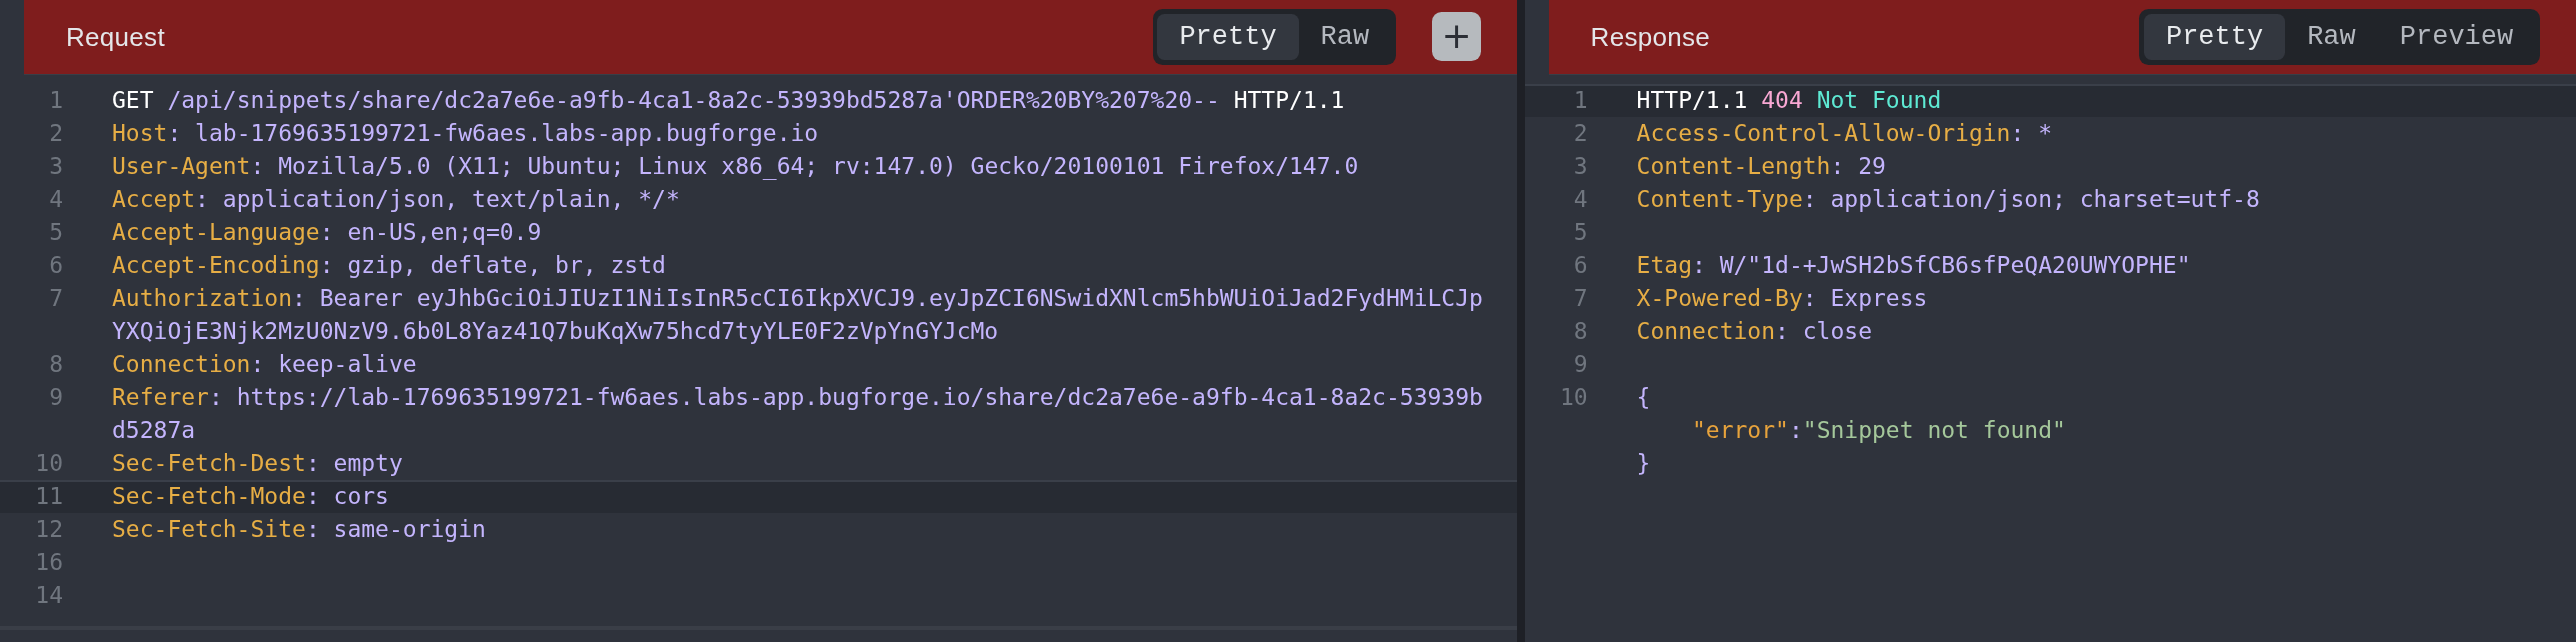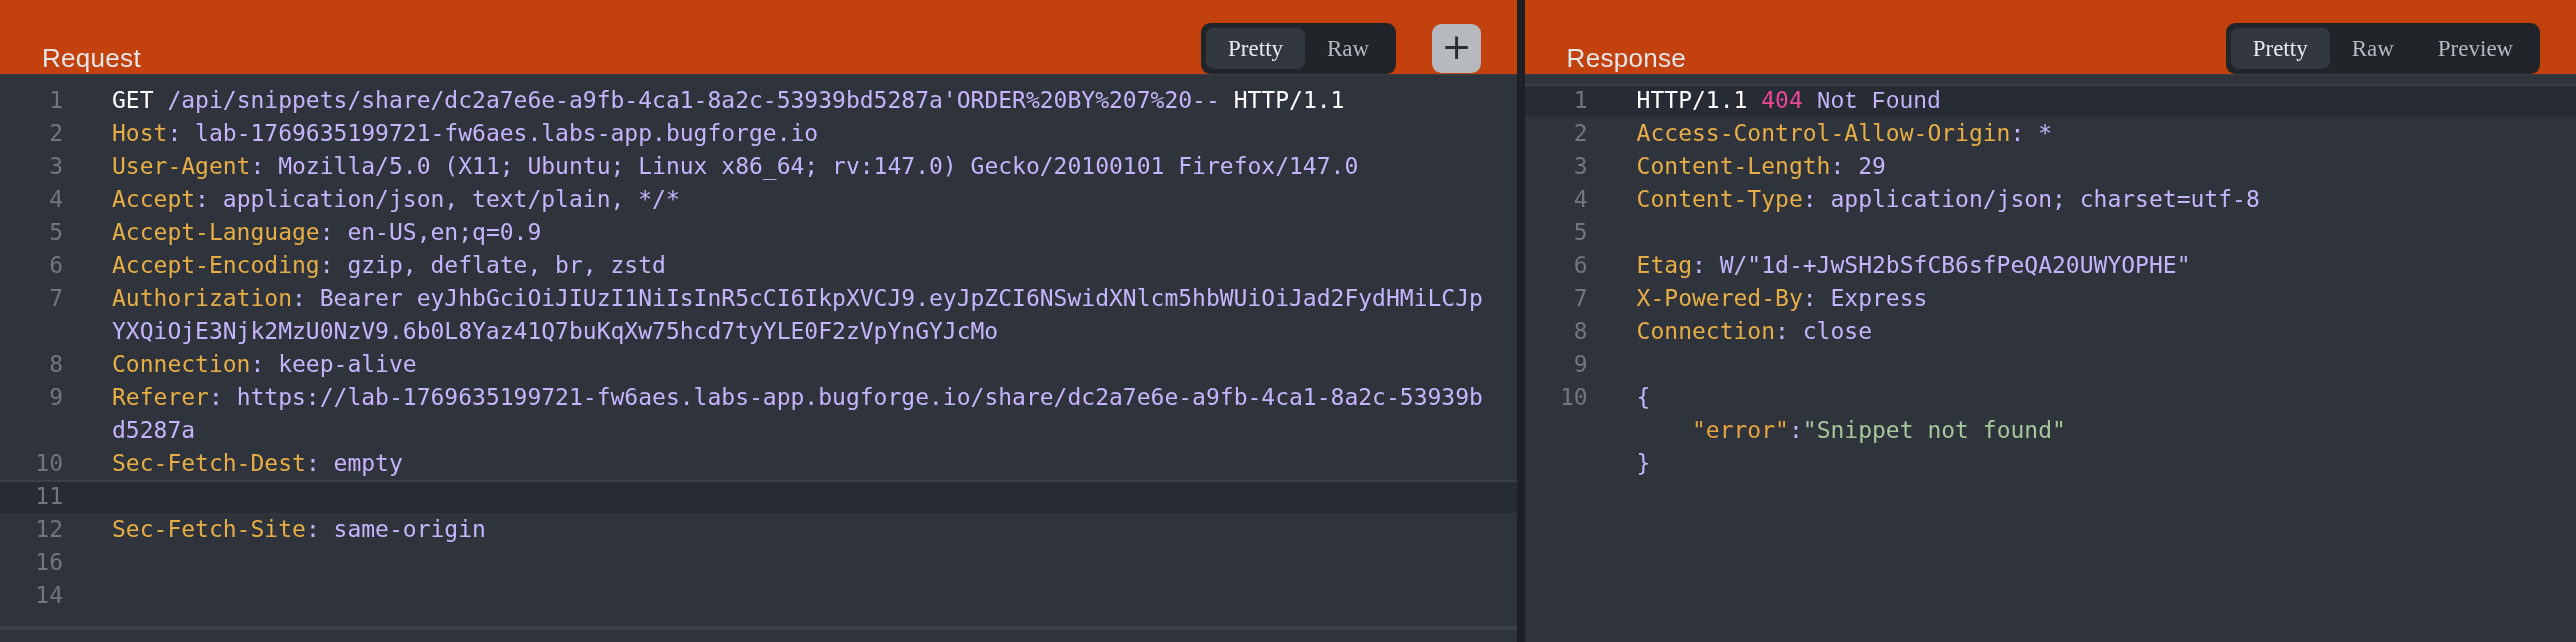--- a/index.html
+++ b/index.html
@@ -2,43 +2,43 @@
 <html style="font-size:15px"><head>
 <meta charset="utf-8">
 <style>
   html,body{margin:0;padding:0;background:#26282e;}
   body{width:2576px;height:642px;overflow:hidden;}
   .app{display:flex;width:2576px;height:642px;font-family:"DejaVu Sans Mono",monospace;}
   .panel{display:flex;flex-direction:column;background:#2f333c;position:relative;min-width:0;}
   .panel.left{width:1517px;flex:none;}
   .panel.right{flex:1;}
   .divider{width:7.6px;flex:none;background:#1e2026;}
-  .phead{height:74px;flex:none;background:#c2410c;border-bottom:1.9px solid #3a3e47;
-         display:flex;align-items:flex-end;padding:0 36px 0 42px;
-         font-family:"Liberation Sans",sans-serif;}
+  .phead{height:74px;flex:none;background:#7f1d1d;border-bottom:1.9px solid #3a3e47;
+         display:flex;align-items:center;padding:0 36px 0 42px;
+         font-family:"Liberation Sans",sans-serif;margin-left:24px;}
   .ptitle{font-size:26px;color:#e4e6e9;letter-spacing:0.3px;}
   .hdr-right{margin-left:auto;display:flex;align-items:center;gap:36px;}
   .tabgroup{background:#212429;border-radius:9.5px;padding:4.8px;display:flex;}
-  .tab{font-size:23px;color:#b4b8bf;padding:6.7px 22px;border-radius:7.6px;background:transparent;
-       border:none;font-family:Liberation Serif, serif;cursor:pointer;line-height:1.2;}
+  .tab{font-size:27px;color:#b4b8bf;padding:6.7px 22px;border-radius:7.6px;background:transparent;
+       border:none;font-family:Liberation Mono, monospace;cursor:pointer;line-height:1.2;}
   .tab.active{background:#33373f;color:#e9ebee;}
   .plusbtn{width:49px;height:49px;border-radius:9.5px;background:#b6babe;color:#2b2e35;
            font-size:36px;border:none;display:flex;align-items:center;justify-content:center;
            font-family:"DejaVu Sans",sans-serif;line-height:1;cursor:pointer;padding-bottom:3.8px;}
   .editor{flex:1;padding-top:8.6px;font-size:23px;line-height:33px;overflow:hidden;}
   .row{display:flex;white-space:pre;height:33px;}
   .row.hl{background:#272b33;box-shadow:inset 0 1.9px 0 #3a3f49;}
   .ln{flex:none;width:63px;text-align:right;color:#70767f;user-select:none;}
   .code{padding-left:49px;}
   .seg-name{color:#e7ae45;}
   .seg-val{color:#c4b5fd;}
   .seg-method{color:#ffffff;}
   .seg-ver{color:#ffffff;}
-  .seg-status{color:#ec4899;}
-  .seg-reason{color:#c4b5fd;font-family:Liberation Mono, monospace;}
+  .seg-status{color:#f9a8d4;}
+  .seg-reason{color:#5eead4;}
   .seg-jkey{color:#e7a33c;}
   .seg-jstr{color:#a5c89b;}
   .hscroll{position:absolute;left:0;bottom:12.4px;width:100%;height:3.8px;background:#3a3e47;}
 </style>
 </head>
 <body>
 
 <div class="app">
 
   <section class="panel left">
@@ -58,21 +58,21 @@
         <div class="row"><span class="ln">3</span><span class="code"><span class="seg-name">User-Agent</span><span class="seg-val">: Mozilla/5.0 (X11; Ubuntu; Linux x86_64; rv:147.0) Gecko/20100101 Firefox/147.0</span></span></div>
         <div class="row"><span class="ln">4</span><span class="code"><span class="seg-name">Accept</span><span class="seg-val">: application/json, text/plain, */*</span></span></div>
         <div class="row"><span class="ln">5</span><span class="code"><span class="seg-name">Accept-Language</span><span class="seg-val">: en-US,en;q=0.9</span></span></div>
         <div class="row"><span class="ln">6</span><span class="code"><span class="seg-name">Accept-Encoding</span><span class="seg-val">: gzip, deflate, br, zstd</span></span></div>
         <div class="row"><span class="ln">7</span><span class="code"><span class="seg-name">Authorization</span><span class="seg-val">: Bearer eyJhbGciOiJIUzI1NiIsInR5cCI6IkpXVCJ9.eyJpZCI6NSwidXNlcm5hbWUiOiJad2FydHMiLCJp</span></span></div>
         <div class="row"><span class="ln"></span><span class="code"><span class="seg-val">YXQiOjE3Njk2MzU0NzV9.6b0L8Yaz41Q7buKqXw75hcd7tyYLE0F2zVpYnGYJcMo</span></span></div>
         <div class="row"><span class="ln">8</span><span class="code"><span class="seg-name">Connection</span><span class="seg-val">: keep-alive</span></span></div>
         <div class="row"><span class="ln">9</span><span class="code"><span class="seg-name">Referer</span><span class="seg-val">: https://lab-1769635199721-fw6aes.labs-app.bugforge.io/share/dc2a7e6e-a9fb-4ca1-8a2c-53939b</span></span></div>
         <div class="row"><span class="ln"></span><span class="code"><span class="seg-val">d5287a</span></span></div>
         <div class="row"><span class="ln">10</span><span class="code"><span class="seg-name">Sec-Fetch-Dest</span><span class="seg-val">: empty</span></span></div>
-        <div class="row hl"><span class="ln">11</span></div>
+        <div class="row hl"><span class="ln">11</span><span class="code"><span class="seg-name">Sec-Fetch-Mode</span><span class="seg-val">: cors</span></span></div>
         <div class="row"><span class="ln">12</span><span class="code"><span class="seg-name">Sec-Fetch-Site</span><span class="seg-val">: same-origin</span></span></div>
         <div class="row"><span class="ln">16</span><span class="code"></span></div>
         <div class="row"><span class="ln">14</span><span class="code"></span></div>
       </div>
     <div class="hscroll"></div>
   </section>
 
   <div class="divider"></div>
 
   <section class="panel right">

